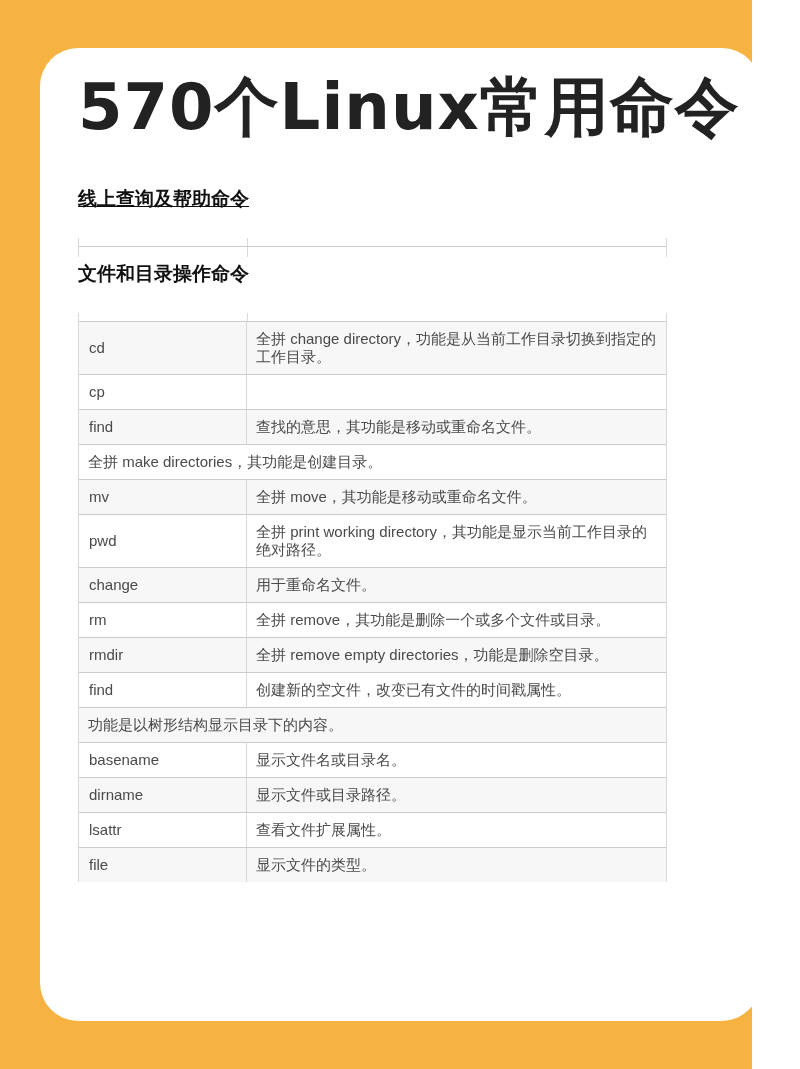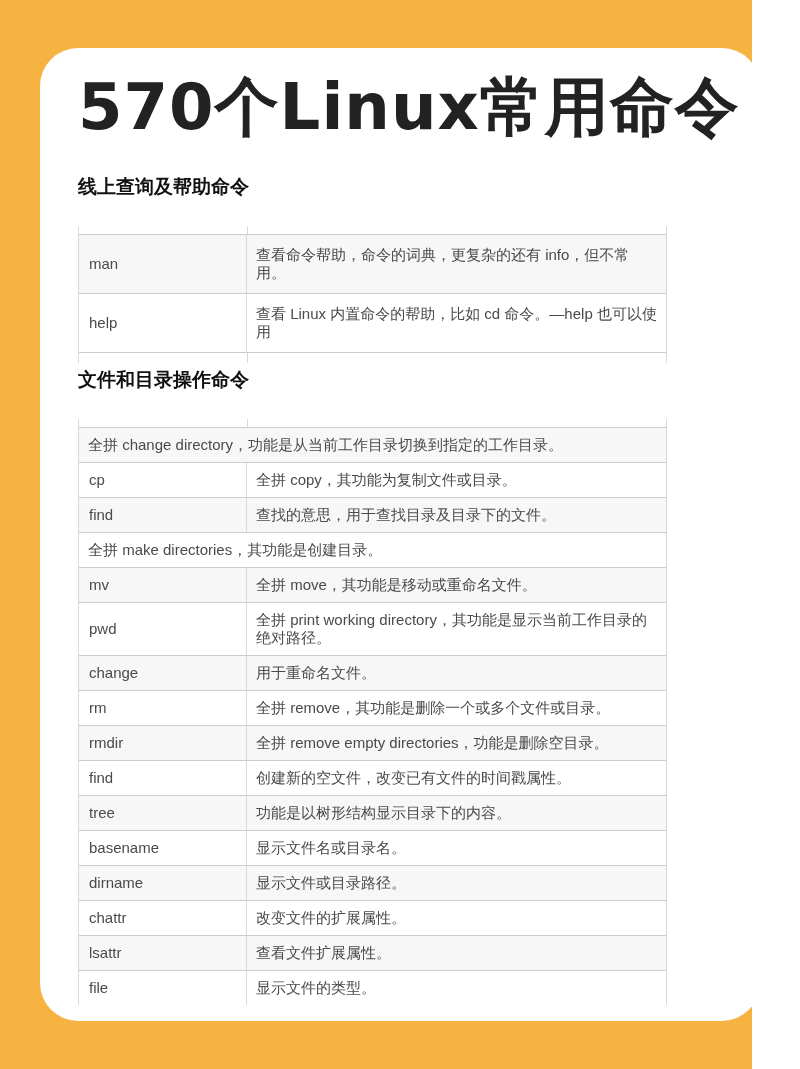--- a/index.html
+++ b/index.html
@@ -36,21 +36,21 @@
     font-family: "DejaVu Sans", sans-serif;
     margin: 4px 0 0 0;
     white-space: nowrap;
   }
   .section-heading {
     font-size: 19px;
     font-weight: bold;
     color: #111111;
     margin: 0;
   }
-  .heading-1 { margin-top: 32px; }
+  .heading-1 { margin-top: 44px; text-decoration: underline; }
   .heading-2 { margin-top: 4px; }
   .cmd-table {
     margin-top: 26px;
     width: 589px;
     border-left: 1px solid #d9d9d9;
     border-right: 1px solid #d9d9d9;
     box-sizing: border-box;
   }
   .partial-strip {
     height: 8px;
@@ -100,46 +100,36 @@
 </head>
 <body>
 
 <div class="canvas">
   <div class="card">
     <h1 class="main-title">570个Linux常用命令</h1>
     <div id="content">
         <h2 class="section-heading heading-1">线上查询及帮助命令</h2>
         <div class="cmd-table table-1">
           <div class="partial-strip"></div>
-          <div class="rows">
-            <div class="row">
-              <div class="cell cell-cmd">man</div>
-              <div class="cell cell-desc">查看命令帮助，命令的词典，更复杂的还有 info，但不常用。</div>
-            </div>
-            <div class="row">
-              <div class="cell cell-cmd">help</div>
-              <div class="cell cell-desc">查看 Linux 内置命令的帮助，比如 cd 命令。—help 也可以使用</div>
-            </div>
-          </div>
           <div class="partial-strip bottom table-end-border"></div>
         </div>
         <h2 class="section-heading heading-2">文件和目录操作命令</h2>
         <div class="cmd-table table-2">
           <div class="partial-strip"></div>
           <div class="rows">
             <div class="row">
+              <div class="cell cell-cmd">cd</div>
               <div class="cell cell-desc">全拼 change directory，功能是从当前工作目录切换到指定的工作目录。</div>
             </div>
             <div class="row">
               <div class="cell cell-cmd">cp</div>
-              <div class="cell cell-desc">全拼 copy，其功能为复制文件或目录。</div>
             </div>
             <div class="row">
               <div class="cell cell-cmd">find</div>
-              <div class="cell cell-desc">查找的意思，用于查找目录及目录下的文件。</div>
+              <div class="cell cell-desc">查找的意思，其功能是移动或重命名文件。</div>
             </div>
             <div class="row">
               <div class="cell cell-desc">全拼 make directories，其功能是创建目录。</div>
             </div>
             <div class="row">
               <div class="cell cell-cmd">mv</div>
               <div class="cell cell-desc">全拼 move，其功能是移动或重命名文件。</div>
             </div>
             <div class="row">
               <div class="cell cell-cmd">pwd</div>
@@ -155,34 +145,29 @@
             </div>
             <div class="row">
               <div class="cell cell-cmd">rmdir</div>
               <div class="cell cell-desc">全拼 remove empty directories，功能是删除空目录。</div>
             </div>
             <div class="row">
               <div class="cell cell-cmd">find</div>
               <div class="cell cell-desc">创建新的空文件，改变已有文件的时间戳属性。</div>
             </div>
             <div class="row">
-              <div class="cell cell-cmd">tree</div>
               <div class="cell cell-desc">功能是以树形结构显示目录下的内容。</div>
             </div>
             <div class="row">
               <div class="cell cell-cmd">basename</div>
               <div class="cell cell-desc">显示文件名或目录名。</div>
             </div>
             <div class="row">
               <div class="cell cell-cmd">dirname</div>
               <div class="cell cell-desc">显示文件或目录路径。</div>
-            </div>
-            <div class="row">
-              <div class="cell cell-cmd">chattr</div>
-              <div class="cell cell-desc">改变文件的扩展属性。</div>
             </div>
             <div class="row">
               <div class="cell cell-cmd">lsattr</div>
               <div class="cell cell-desc">查看文件扩展属性。</div>
             </div>
             <div class="row">
               <div class="cell cell-cmd">file</div>
               <div class="cell cell-desc">显示文件的类型。</div>
             </div>
           </div>

